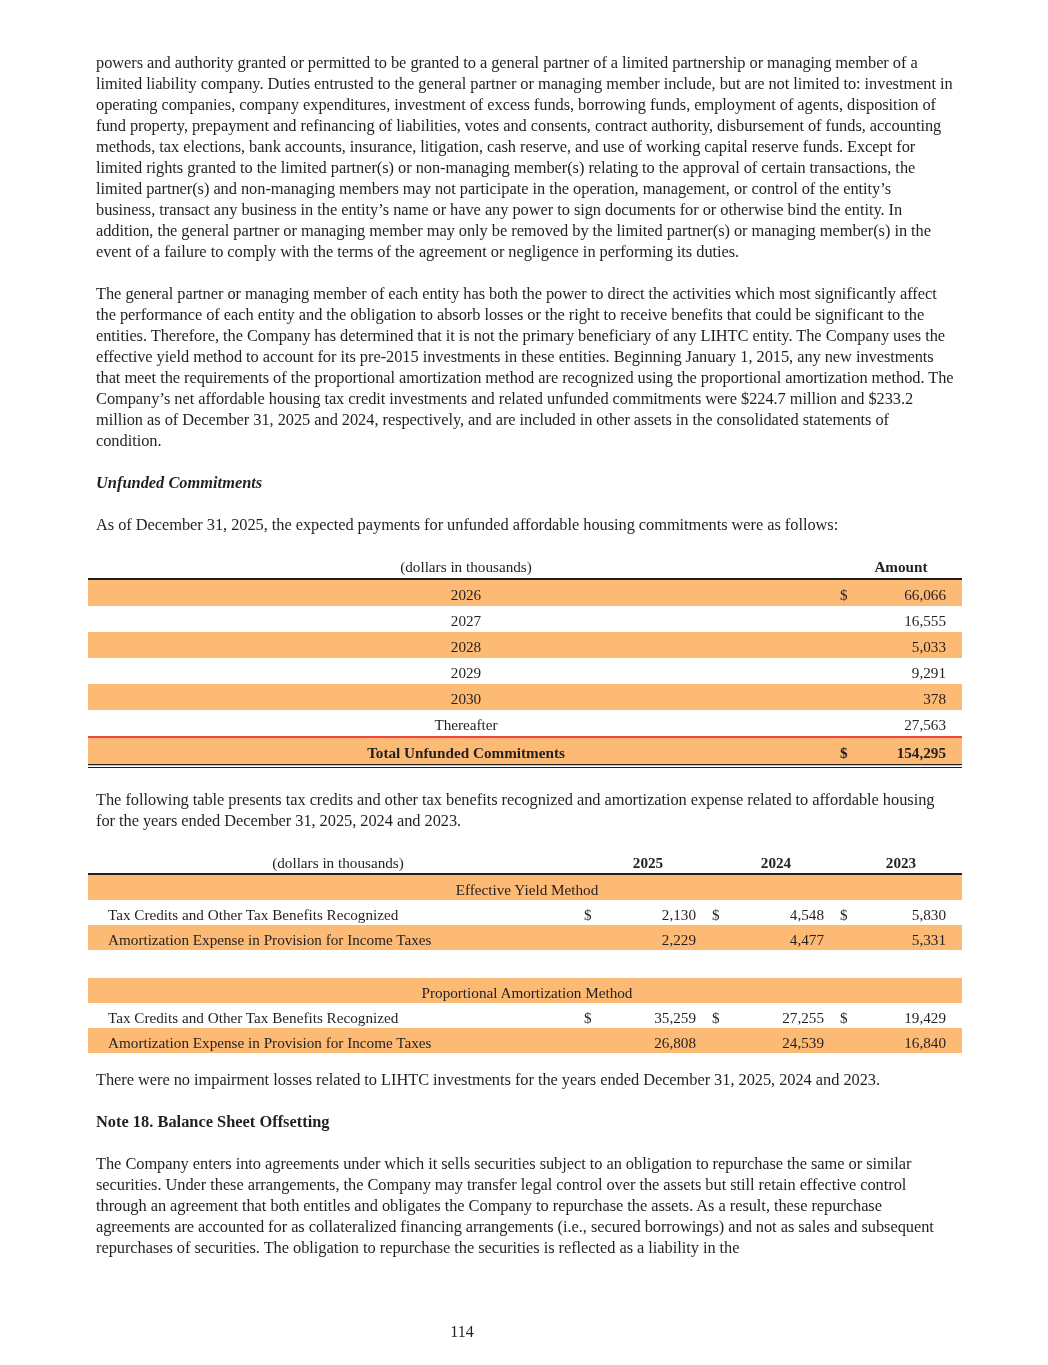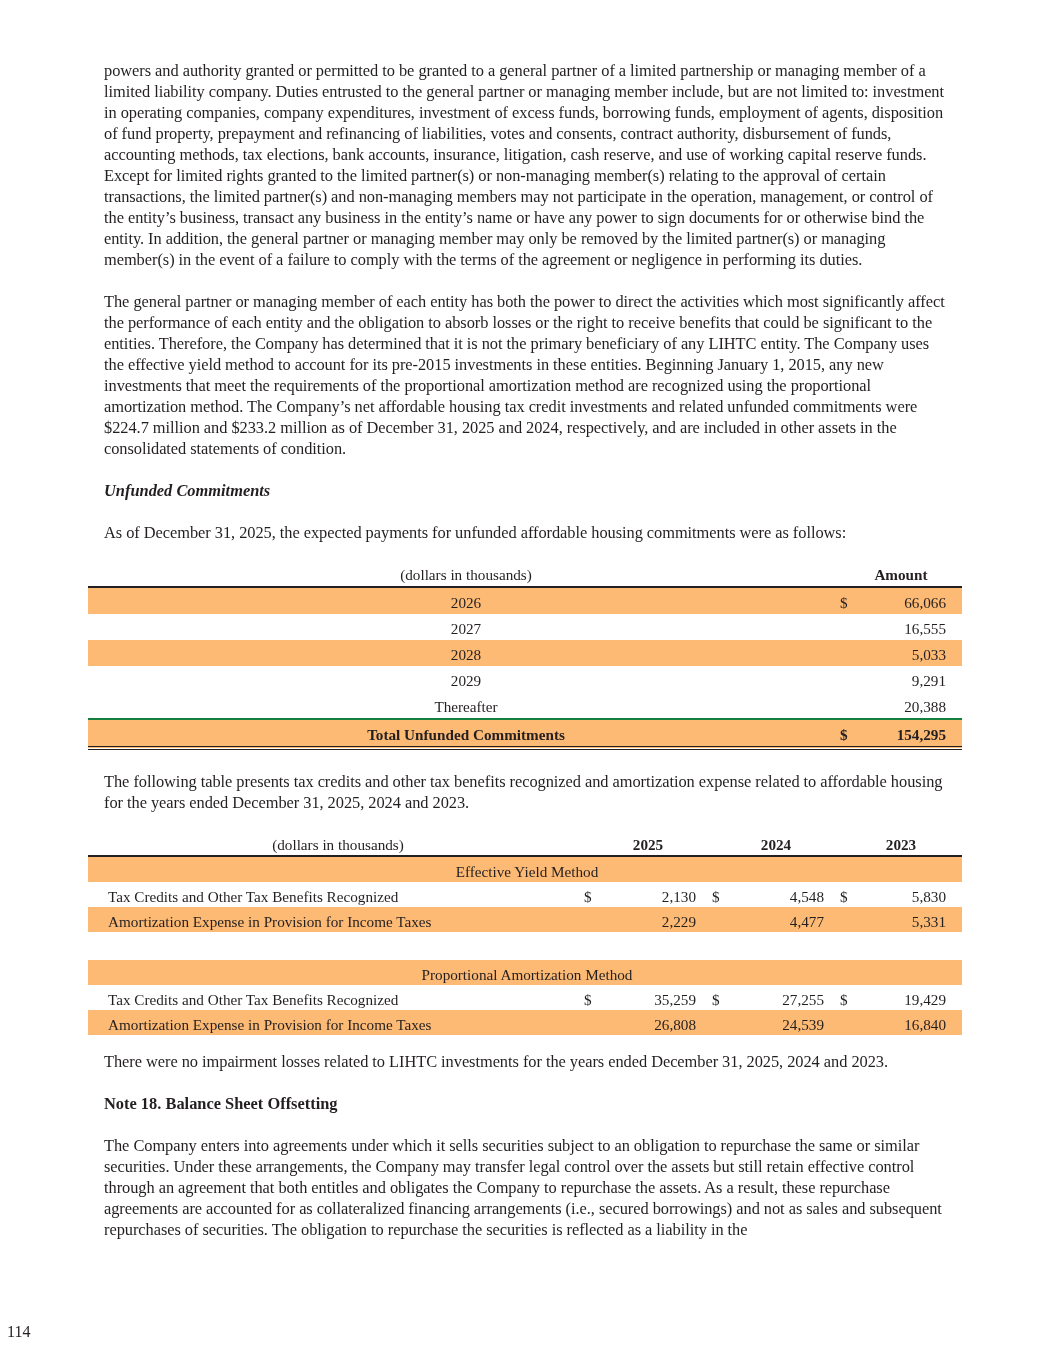--- a/index.html
+++ b/index.html
@@ -17,21 +17,21 @@
       line-height: 21px;
       overflow: hidden;
     }
     .page {
       position: absolute;
       left: 88px;
       top: 44px;
       width: 874px;
     }
     p {
-      margin: 16px;
+      margin: 8px;
     }
     .para {
       margin-bottom: 21px;
       letter-spacing: -0.05px;
     }
     .italic-heading {
       font-style: italic;
       margin-top: 0;
       margin-bottom: 21px;
       font-weight: bold;
@@ -54,33 +54,33 @@
     .t1 { margin-top: 4px; margin-bottom: 21px; }
     .t1 .hdr td { height: 20px; padding-bottom: 1px; }
     .t1 .hdr td.amount-hdr { font-weight: bold; text-align: center; }
     .t1 .hdr { border-bottom: 2px solid #231f20; }
     .row-shaded { background: #fdba74; }
     .lbl { padding-left: 4px; text-align: center; }
     .lbl-indent { padding-left: 20px; text-align: left; }
     .dollar { text-align: left; width: 22px; }
     .num { text-align: right; padding-right: 16px; }
     .t1 td { padding-bottom: 1px; }
-    .total-row { font-weight: bold; border-top: 2px solid #15803d; border-bottom: 4px double #231f20; }
+    .total-row { font-weight: bold; border-top: 2px solid #ef4444; border-bottom: 4px double #231f20; }
     .total-row td { font-weight: bold; }
     .t2 { margin-top: 4px; margin-bottom: 16px; }
     .t2 .hdr td { height: 20px; }
     .t2 .hdr { border-bottom: 2px solid #231f20; }
     .t2 .hdr td.year { font-weight: bold; text-align: center; }
     .spacer td { height: 28px; }
     .page-number {
       position: absolute;
       top: 1321px;
-      left: 7px;
+      left: 16px;
       width: 892px;
-      text-align: left;
+      text-align: center;
       font-size: 16px;
     }
   </style>
 </head>
 <body>
 
 <div class="page">
 
   <p class="para">powers and authority granted or permitted to be granted to a general partner of a limited partnership or managing member of a limited liability company. Duties entrusted to the general partner or managing member include, but are not limited to: investment in operating companies, company expenditures, investment of excess funds, borrowing funds, employment of agents, disposition of fund property, prepayment and refinancing of liabilities, votes and consents, contract authority, disbursement of funds, accounting methods, tax elections, bank accounts, insurance, litigation, cash reserve, and use of working capital reserve funds. Except for limited rights granted to the limited partner(s) or non-managing member(s) relating to the approval of certain transactions, the limited partner(s) and non-managing members may not participate in the operation, management, or control of the entity’s business, transact any business in the entity’s name or have any power to sign documents for or otherwise bind the entity. In addition, the general partner or managing member may only be removed by the limited partner(s) or managing member(s) in the event of a failure to comply with the terms of the agreement or negligence in performing its duties.</p>
 
@@ -114,24 +114,29 @@
     <tr class="row-shaded">
       <td class="lbl">2028</td>
       <td class="dollar"></td>
       <td class="num">5,033</td>
     </tr>
     <tr>
       <td class="lbl">2029</td>
       <td class="dollar"></td>
       <td class="num">9,291</td>
     </tr>
+    <tr class="row-shaded">
+      <td class="lbl">2030</td>
+      <td class="dollar"></td>
+      <td class="num">378</td>
+    </tr>
     <tr>
       <td class="lbl">Thereafter</td>
       <td class="dollar"></td>
-      <td class="num">20,388</td>
+      <td class="num">27,563</td>
     </tr>
     <tr class="row-shaded total-row">
       <td class="lbl">Total Unfunded Commitments</td>
       <td class="dollar">$</td>
       <td class="num">154,295</td>
     </tr>
   </tbody>
     </table>
 
   <p class="para">The following table presents tax credits and other tax benefits recognized and amortization expense related to affordable housing for the years ended December 31, 2025, 2024 and 2023.</p>

